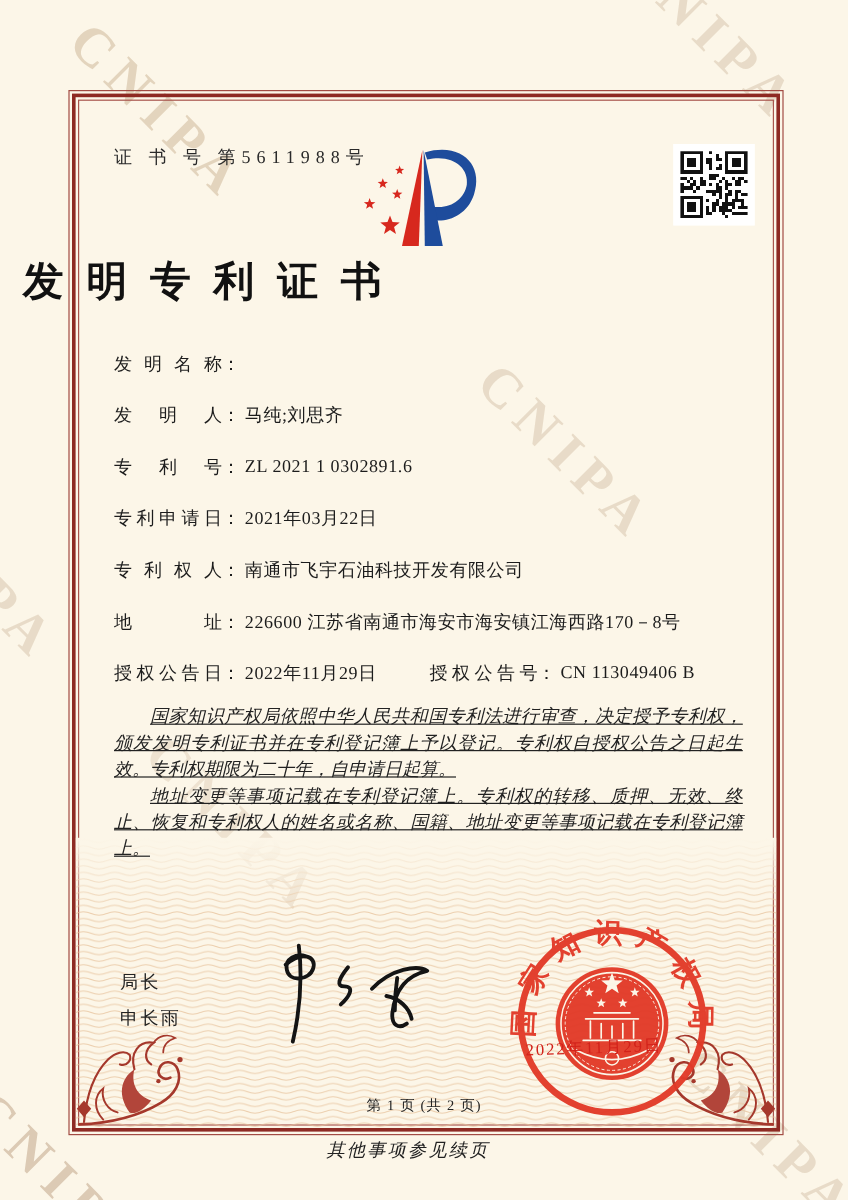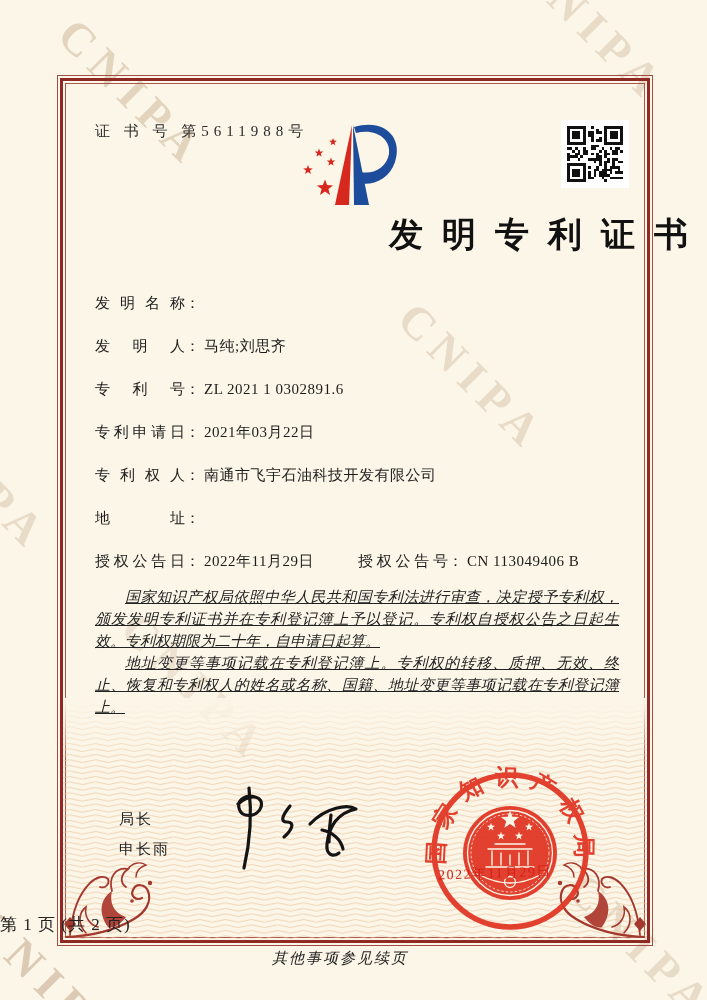--- a/index.html
+++ b/index.html
@@ -18,48 +18,48 @@
 
   
   .waves{position:absolute;left:63px;top:698px;z-index:2;}
 
   .content{position:absolute;inset:0;z-index:4;}
 
   .certno{position:absolute;left:95px;top:122px;font-size:15px;letter-spacing:5px;color:#2a2a2a;text-align:right;}
   .logo{position:absolute;left:298px;top:116px;}
   .qrbox{position:absolute;left:561px;top:120px;width:68px;height:68px;background:#ffffff;
          display:flex;align-items:center;justify-content:center;}
-  .title{position:absolute;left:0;top:212px;width:100%;text-align:right;font-size:34px;
+  .title{position:absolute;left:0;top:212px;width:100%;text-align:left;font-size:34px;
          font-weight:bold;letter-spacing:19px;padding-left:19px;box-sizing:border-box;color:#111;}
 
   .rows{position:absolute;left:95px;top:282px;width:530px;}
   .row{display:flex;align-items:center;height:43px;font-size:15px;color:#1c1c1c;}
   .lbl{width:90px;flex:0 0 90px;}
   .spread{display:flex;justify-content:space-between;}
   .colon{flex:0 0 14px;}
   .val{margin-left:4px;letter-spacing:0.5px;white-space:nowrap;}
   .pair2{display:flex;align-items:center;margin-left:14px;}
 
   .body-text{position:absolute;left:95px;top:586px;width:524px;font-family:"DejaVu Serif",serif;
              font-style:italic;font-size:15px;line-height:22px;color:#222;text-align:justify;}
   .body-text p{margin:0;text-indent:2em;text-decoration:underline;}
 
   .signer{position:absolute;left:100px;top:804px;font-family:"Liberation Sans",sans-serif;
-          font-size:15px;color:#222;letter-spacing:2px;line-height:30px;z-index:5;margin-left:19px;}
+          font-size:15px;color:#222;letter-spacing:2px;line-height:30px;z-index:5;}
   .signature{position:absolute;left:210px;top:784px;z-index:5;}
 
   .orn{position:absolute;z-index:3;}
   .orn.left{left:62px;top:843px;}
   .orn.right{left:548px;top:843px;transform:scaleX(-1);}
 
   .seal{position:absolute;left:425px;top:766px;z-index:6;opacity:0.96;}
   .seal-date{position:absolute;left:438px;top:864px;width:150px;z-index:7;font-size:14px;
              color:#d2211a;letter-spacing:1.5px;white-space:nowrap;transform:rotate(-2deg);}
 
-  .pageinfo{position:absolute;left:0;top:913px;width:707px;font-size:17px;
+  .pageinfo{position:absolute;left:0;top:913px;width:707px;text-align:center;font-size:12px;
             color:#222;letter-spacing:1px;z-index:5;}
   .footnote{position:absolute;left:0;top:949px;width:680px;text-align:center;
             font-family:"DejaVu Serif",serif;font-style:italic;font-size:15px;color:#222;
             letter-spacing:2px;z-index:5;}
 </style>
 </head>
 <body>
 
 <div id="page">
 
@@ -309,20 +309,21 @@
           </span>
           <span class="colon">：</span>
           <span class="val">南通市飞宇石油科技开发有限公司</span>
       </div>
       <div class="row">
         <span class="lbl spread">
             <span>地</span>
             <span>址</span>
           </span>
           <span class="colon">：</span>
+          <span class="val">226600 江苏省南通市海安市海安镇江海西路170－8号</span>
       </div>
       <div class="row">
         <span class="lbl spread">
             <span>授</span>
             <span>权</span>
             <span>公</span>
             <span>告</span>
             <span>日</span>
           </span>
           <span class="colon">：</span>

